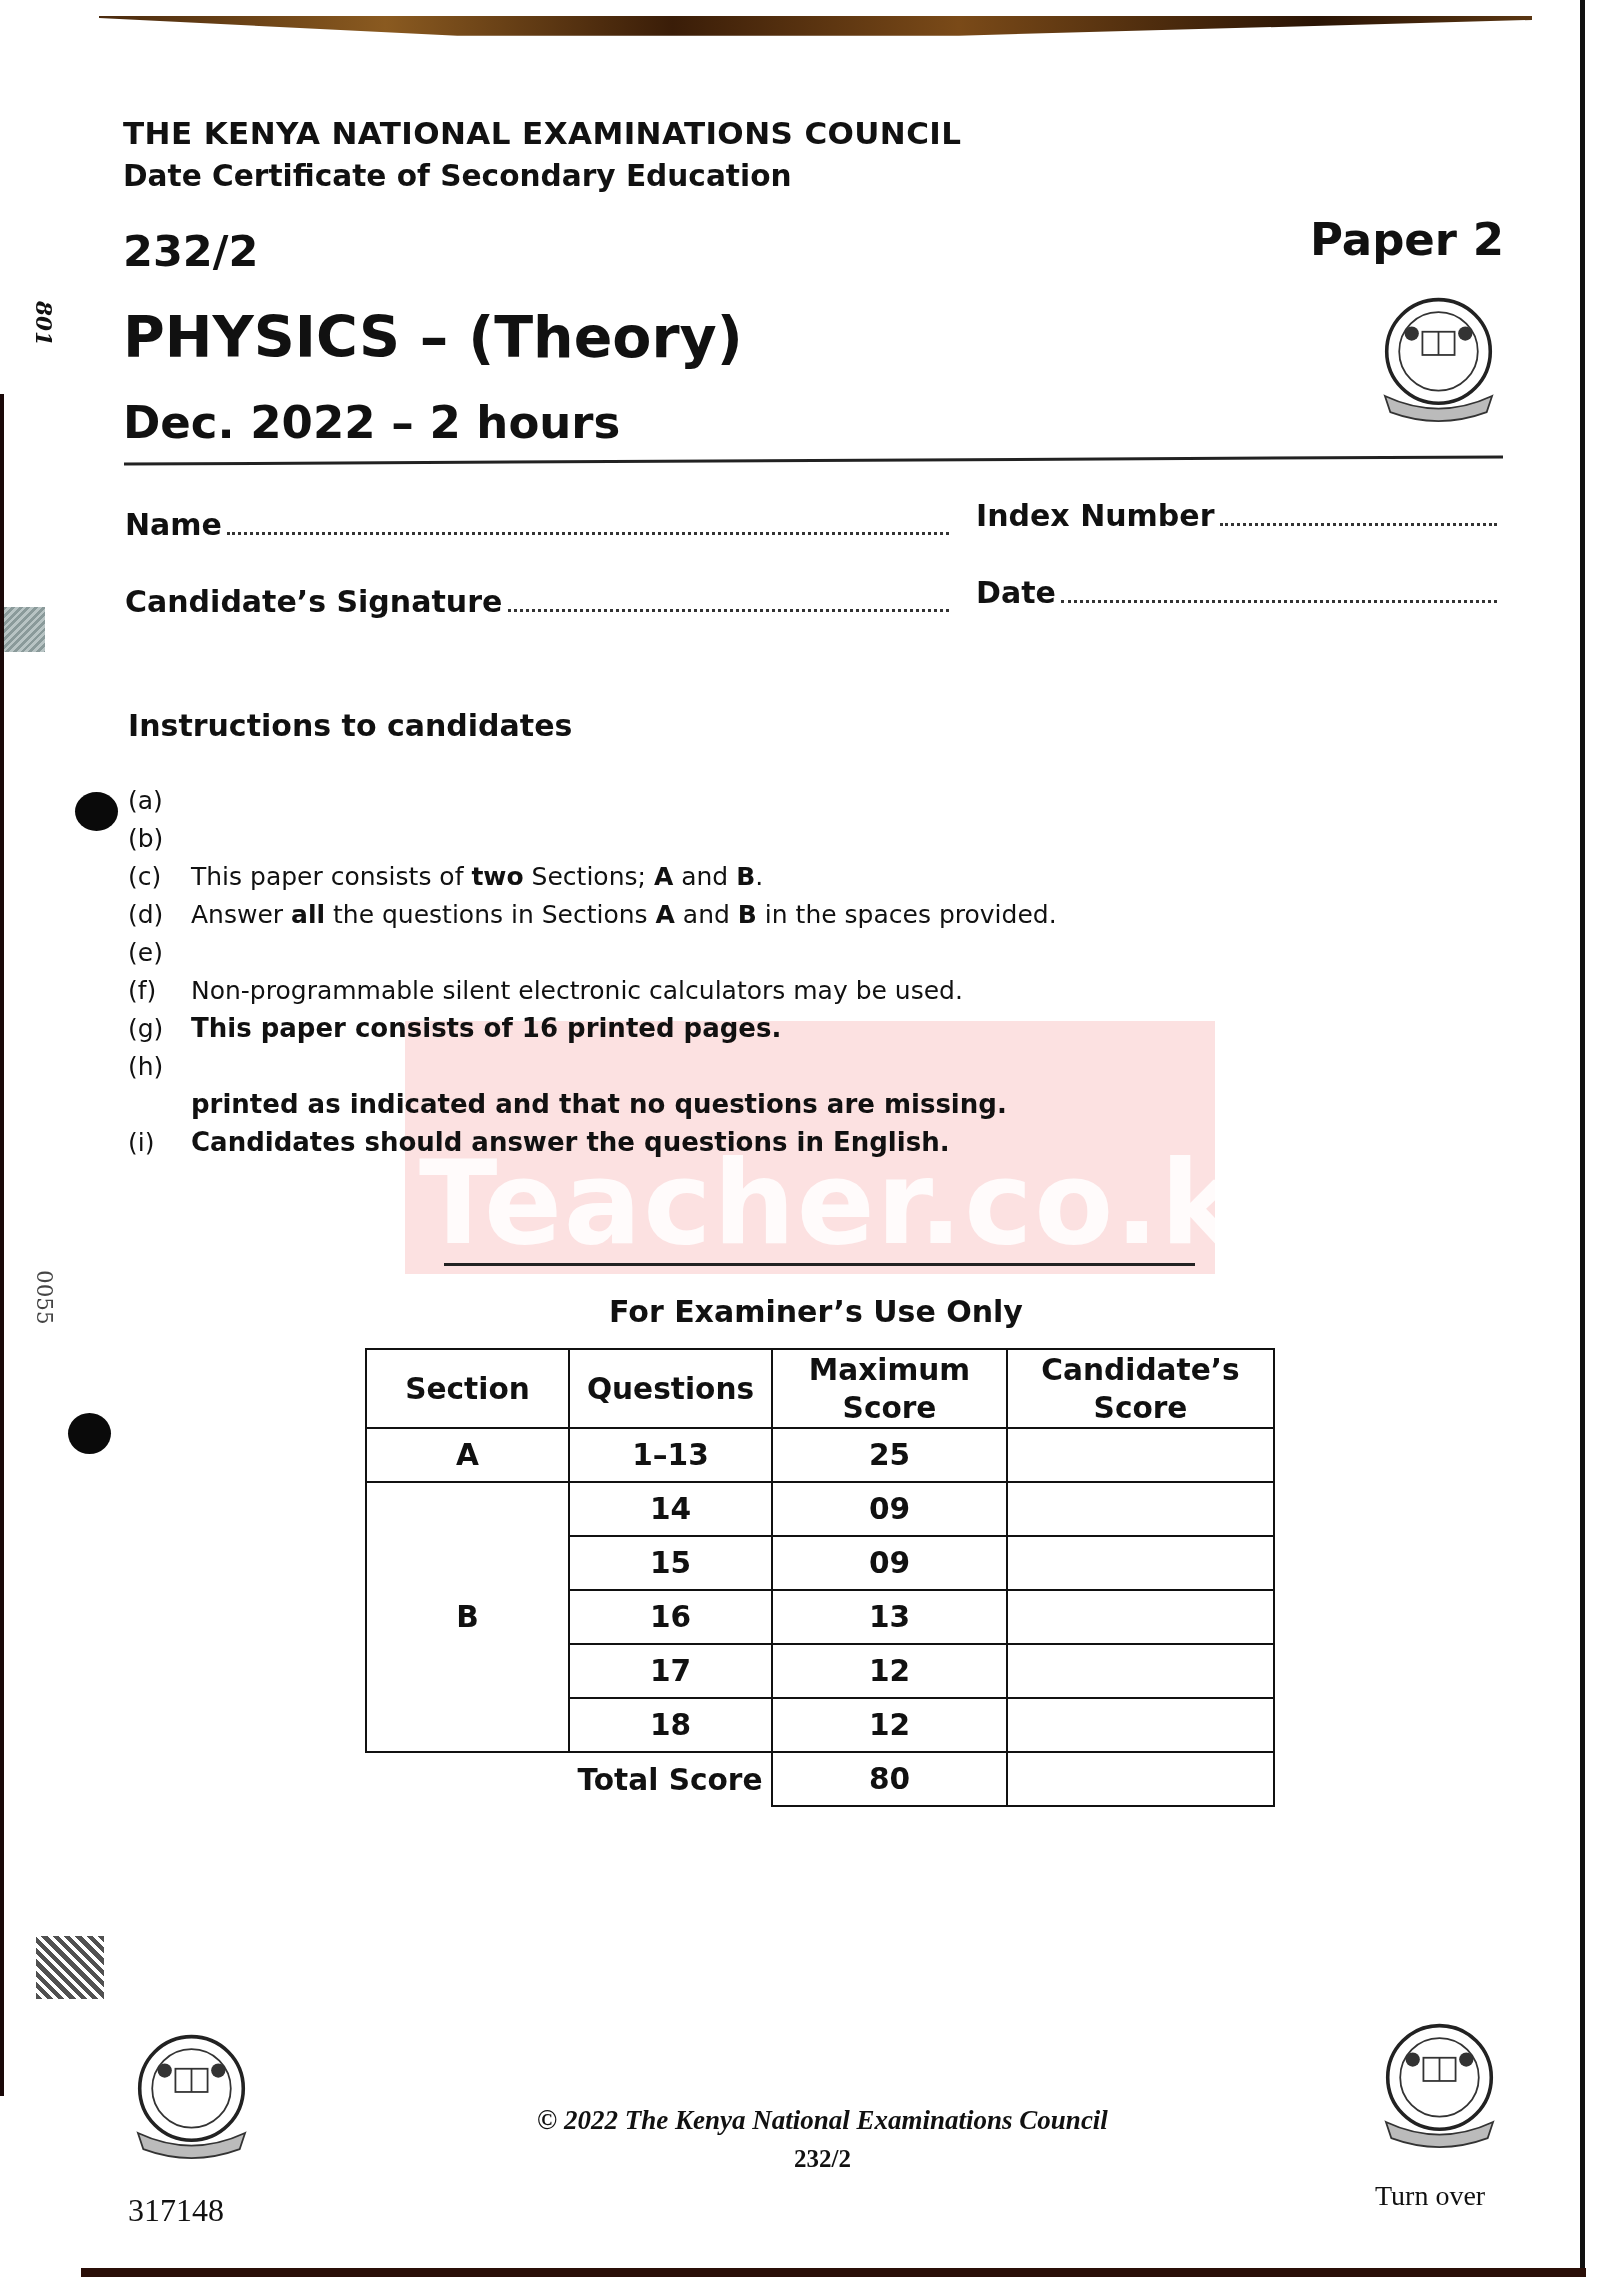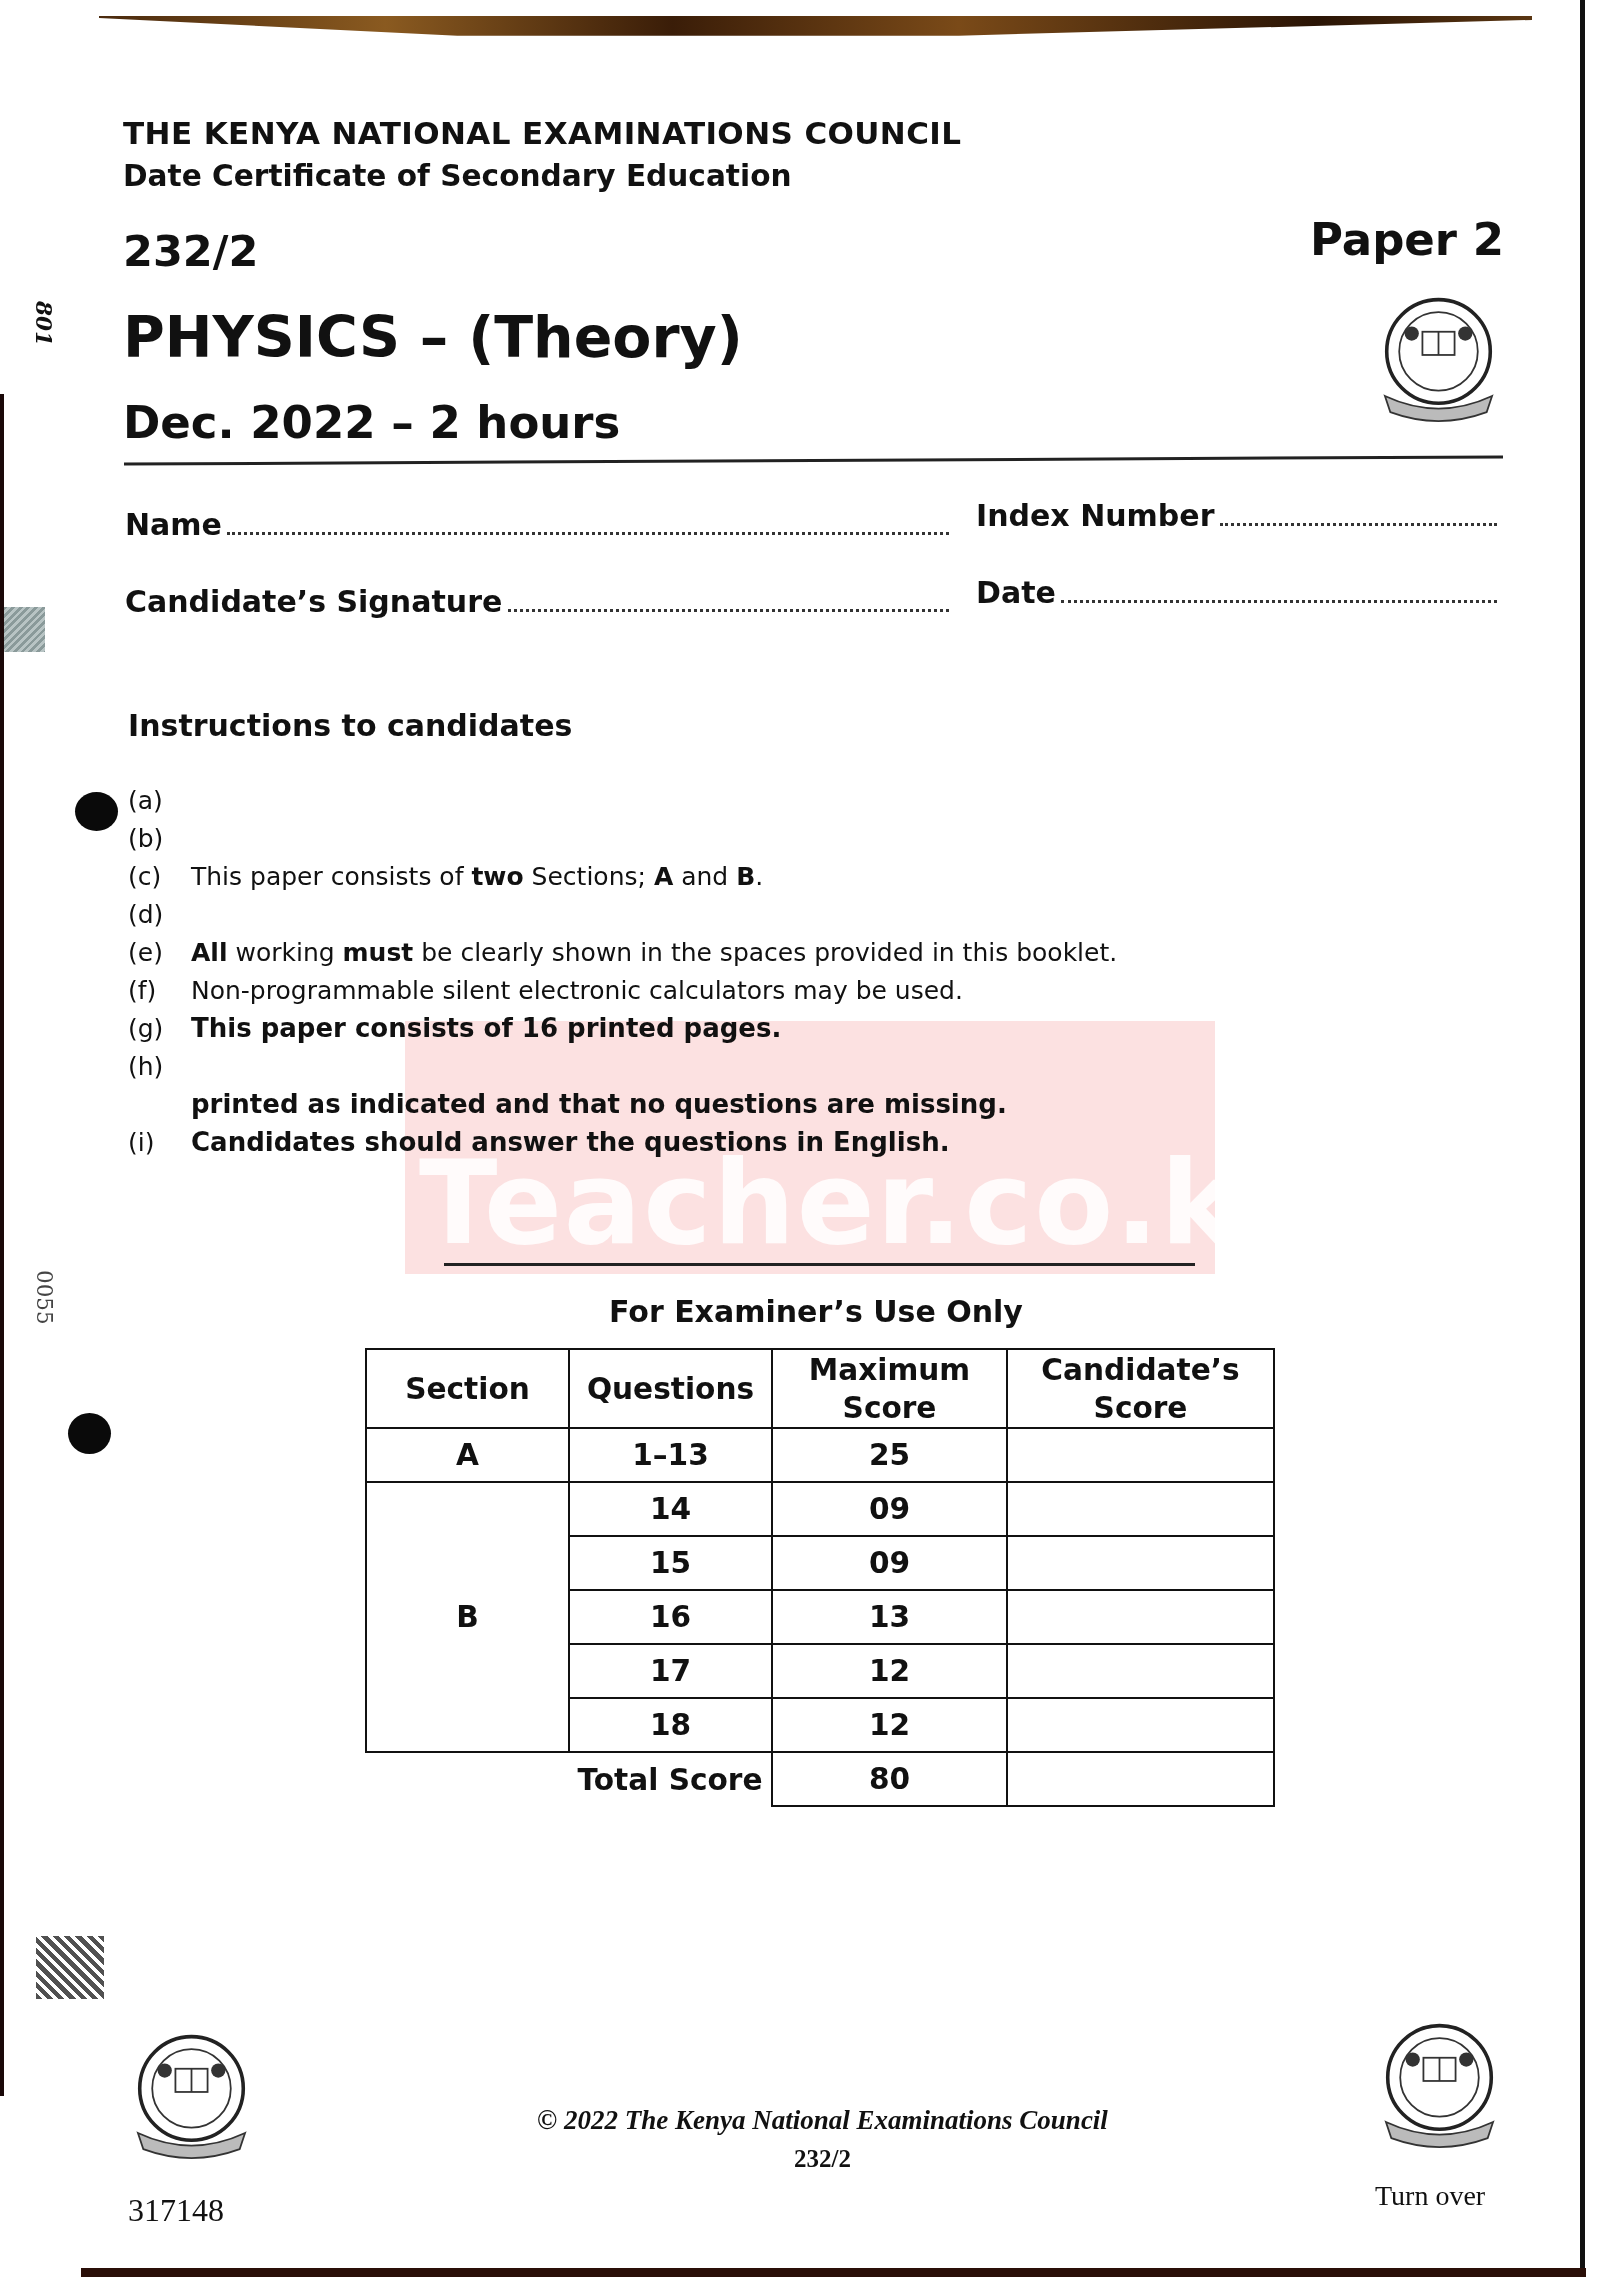--- a/index.html
+++ b/index.html
@@ -107,24 +107,24 @@
     </div>
     <div class="row">
       <span class="lbl">(b)</span>
     </div>
     <div class="row">
       <span class="lbl">(c)</span>
       <span class="txt"><span>This paper consists of </span><b>two</b><span> Sections; </span><b>A</b><span> and </span><b>B</b><span>.</span></span>
     </div>
     <div class="row">
       <span class="lbl">(d)</span>
+      <span class="txt"><span>Answer </span><b>all</b><span> the questions in Sections </span><b>A</b><span> and </span><b>B</b><span> in the spaces provided.</span></span>
     </div>
     <div class="row">
       <span class="lbl">(e)</span>
-      <span class="txt"><b>All</b><span> working </span><b>must</b><span> be clearly shown in the spaces provided in this booklet.</span></span>
     </div>
     <div class="row">
       <span class="lbl">(f)</span>
       <span class="txt"><span>Non-programmable silent electronic calculators may be used.</span></span>
     </div>
     <div class="row bold-item">
       <span class="lbl">(g)</span>
       <span class="txt"><span>This paper consists of 16 printed pages.</span></span>
     </div>
     <div class="row bold-item">

